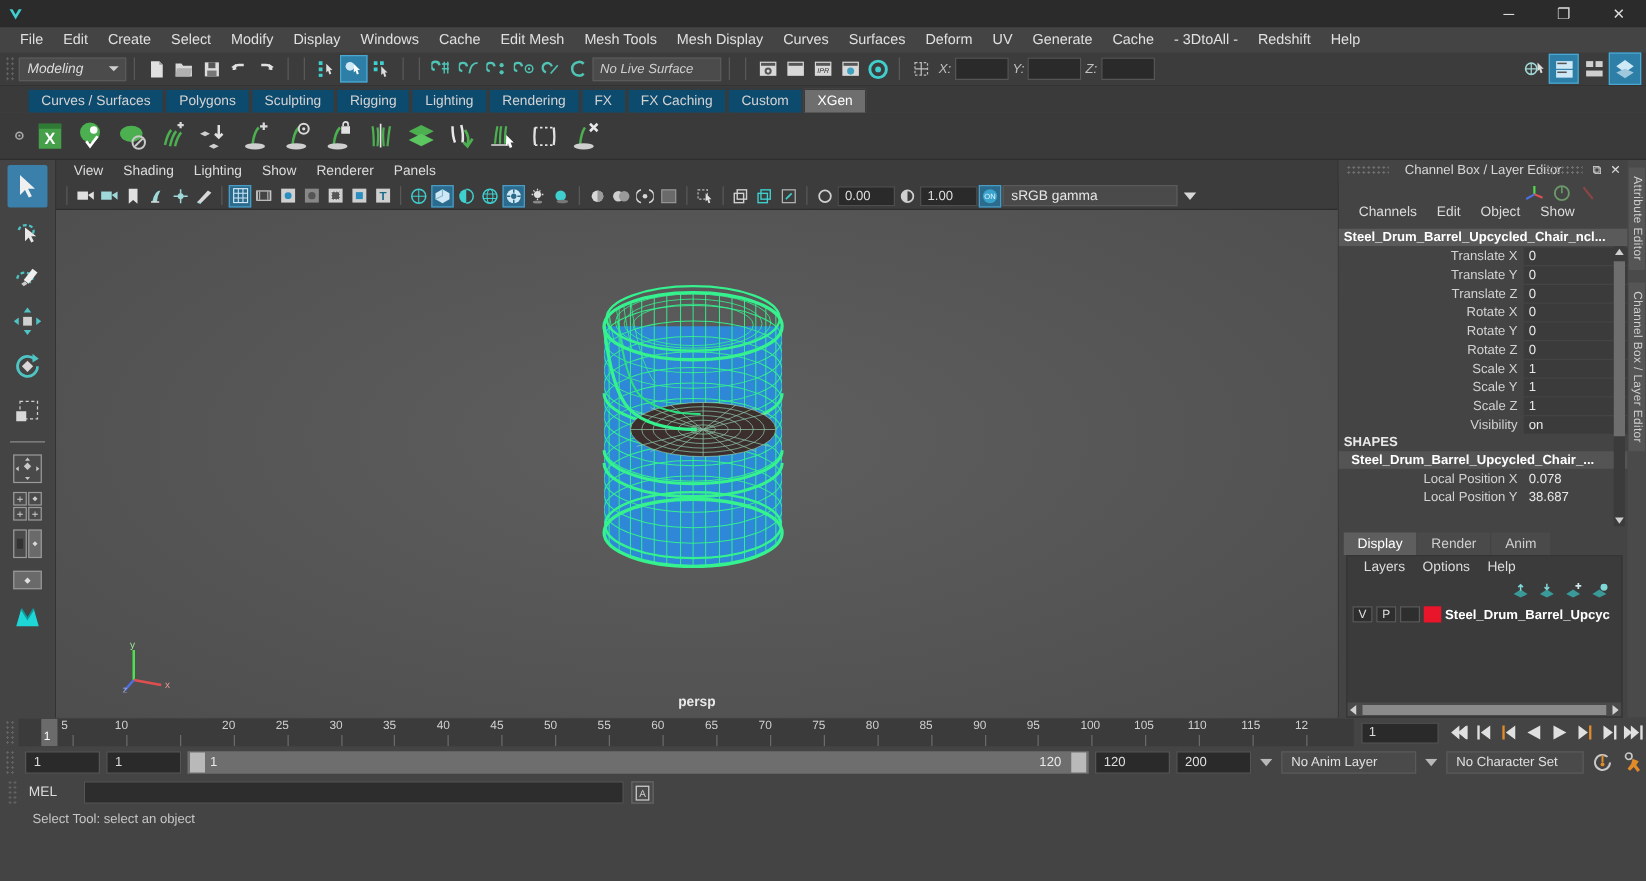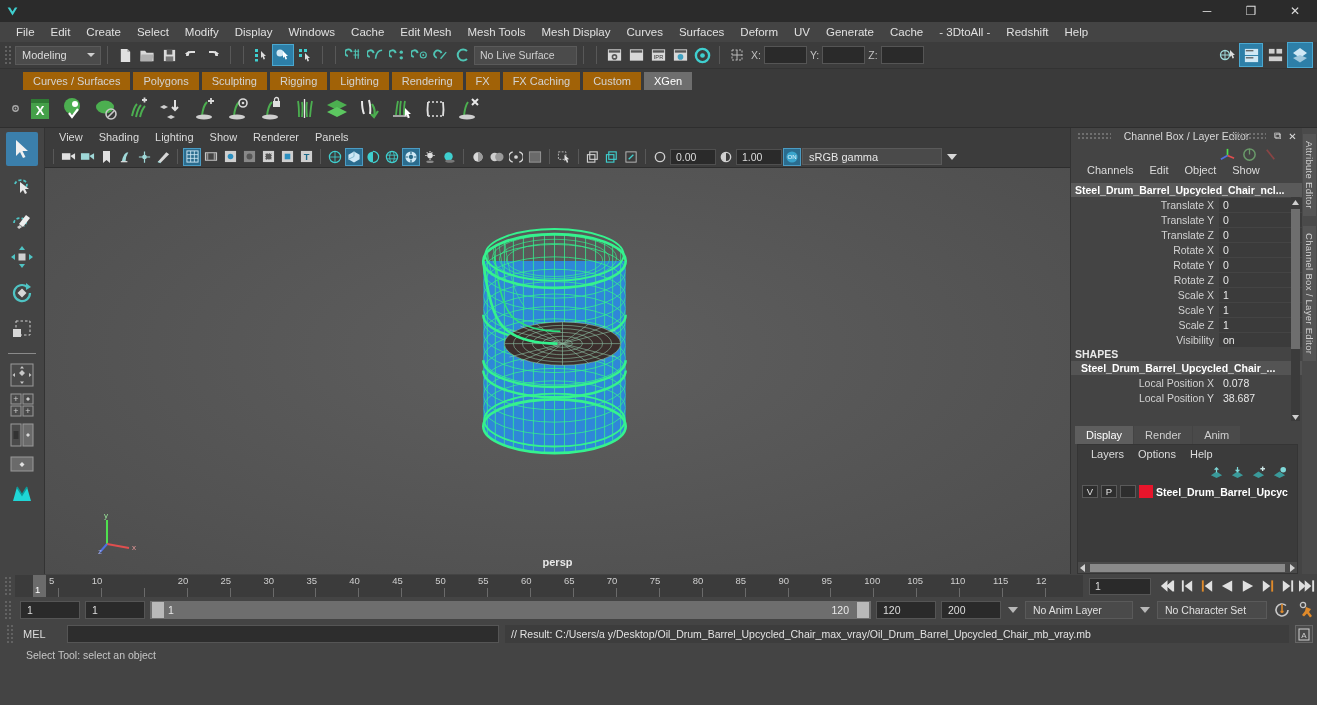--- a/index.html
+++ b/index.html
@@ -13,39 +13,39 @@
   .title-sep { color:#999; padding:0 5px; letter-spacing:1px;}
   .title-sub { color:#e2e2e2; }
   .win-btns { margin-left:auto; display:flex; height:22px; }
   .win-btn { width:44px; height:22px; display:flex; align-items:center; justify-content:center; color:#dcdcdc; font-size:12px; }
 
   
   .menubar { height:20px; background:#444444; display:flex; align-items:center; padding-left:8px; }
   .menubar .mi { padding:0 8px; font-size:11.5px; color:#e0e0e0; line-height:20px; white-space:nowrap;}
 
   
-  .statusline { height:27px; background:#3c3c3c; display:flex; align-items:center; padding-left:4px; gap:0px; border-bottom:1px solid #333; }
+  .statusline { height:27px; background:#3c3c3c; display:flex; align-items:center; padding-left:4px; gap:0px; border-bottom:1px solid #333;font-style:italic; }
   .grip { width:8px; height:20px; flex:0 0 auto;
      background-image:radial-gradient(#6a6a6a 1px, transparent 1px);
      background-size:4px 4px; opacity:.8; margin-right:3px;}
   .menuset { width:86px; height:19px; background:#4b4b4b; border:1px solid #5a5a5a; color:#ddd;
      font-size:11px; display:flex; align-items:center; padding-left:6px; position:relative; }
   .menuset .arw { position:absolute; right:5px; border-left:4px solid transparent; border-right:4px solid transparent; border-top:4px solid #cfcfcf; }
   .tsep { width:1px; height:18px; background:#585858; margin:0 6px; flex:0 0 auto; }
   .ticon { width:22px; height:22px; display:flex; align-items:center; justify-content:center; flex:0 0 auto; }
   .ticon.on { background:#2d7fa8; border:1px solid #4aa8d0; }
   .field { height:18px; background:#2a2a2a; border:1px solid #555; }
   .lbl { font-size:10.5px; color:#c0c0c0; padding:0 3px; }
   .nolive { width:103px; height:19px; background:#4b4b4b; border:1px solid #5a5a5a; color:#cfcfcf;
      font-size:10.5px; display:flex; align-items:center; padding-left:5px; }
 
   
   .shelftabs { height:21px; background:#3a3a3a; display:flex; align-items:flex-end; padding-left:22px; }
   .shelftab { height:19px; padding:0 10px; font-size:11px; color:#d3d3d3; line-height:19px;
-     background:#a16207; border:1px solid #3a3a3a; border-bottom:none; margin-right:1px; }
+     background:#0c4a6e; border:1px solid #3a3a3a; border-bottom:none; margin-right:1px; }
   .shelftab.active { background:#6e6e6e; color:#fff; }
   .shelfbar { height:38px; background:#3a3a3a; display:flex; align-items:center; padding-left:8px; gap:3px; border-bottom:1px solid #2e2e2e;}
   .shelf-ic { width:30px; height:32px; display:flex; align-items:center; justify-content:center; flex:0 0 auto; }
 
   
   .main { display:flex; height:446px; background:#444; }
   .toolbox { width:44px; background:#444; display:flex; flex-direction:column; align-items:center; padding-top:4px; gap:2px; }
   .tb { width:32px; height:34px; display:flex; align-items:center; justify-content:center; border-radius:2px; }
   .tb.sel { background:#3b7fab; }
   .tb-div { width:28px; height:1px; background:#8a8a8a; margin:5px 0; }
@@ -1193,23 +1193,20 @@
         <circle cx="5" cy="4" r="2.6" fill="none" stroke="#c8c8c8" stroke-width="1.3"></circle>
         <path d="M8 6 l5 2 -2 3 3 4 -2 1.5 -3-4 -3 3 -2-1.5 3-4z" fill="#e08a2a"></path>
       </svg>
     </div>
 </div>
 
 <div class="melrow">
   <div class="grip"></div>
   <div class="mel-lbl">MEL</div>
   <div class="mel-input"></div>
-  <div class="mel-result">
-    <span>// Result: C:/Users/a y/Desktop/Oil_Drum_Barrel_Upcycled_Chair_max_vray/Oil_Drum_Barrel_Upcycled_Chair_mb_vray.mb</span>
-  </div>
   <div class="pbtn" style="width:18px;height:18px;background:#4a4a4a;border:1px solid #666;margin-right:4px">
     <svg width="12" height="13" viewBox="0 0 12 13">
         <rect x="1" y="1" width="10" height="11" fill="none" stroke="#cfcfcf"></rect>
         <text x="6" y="9.5" font-size="8" fill="#cfcfcf" text-anchor="middle" font-family="Liberation Sans">A</text>
       </svg>
   </div>
 </div>
 
 <div class="statusbar">
   <span>Select Tool: select an object</span>

